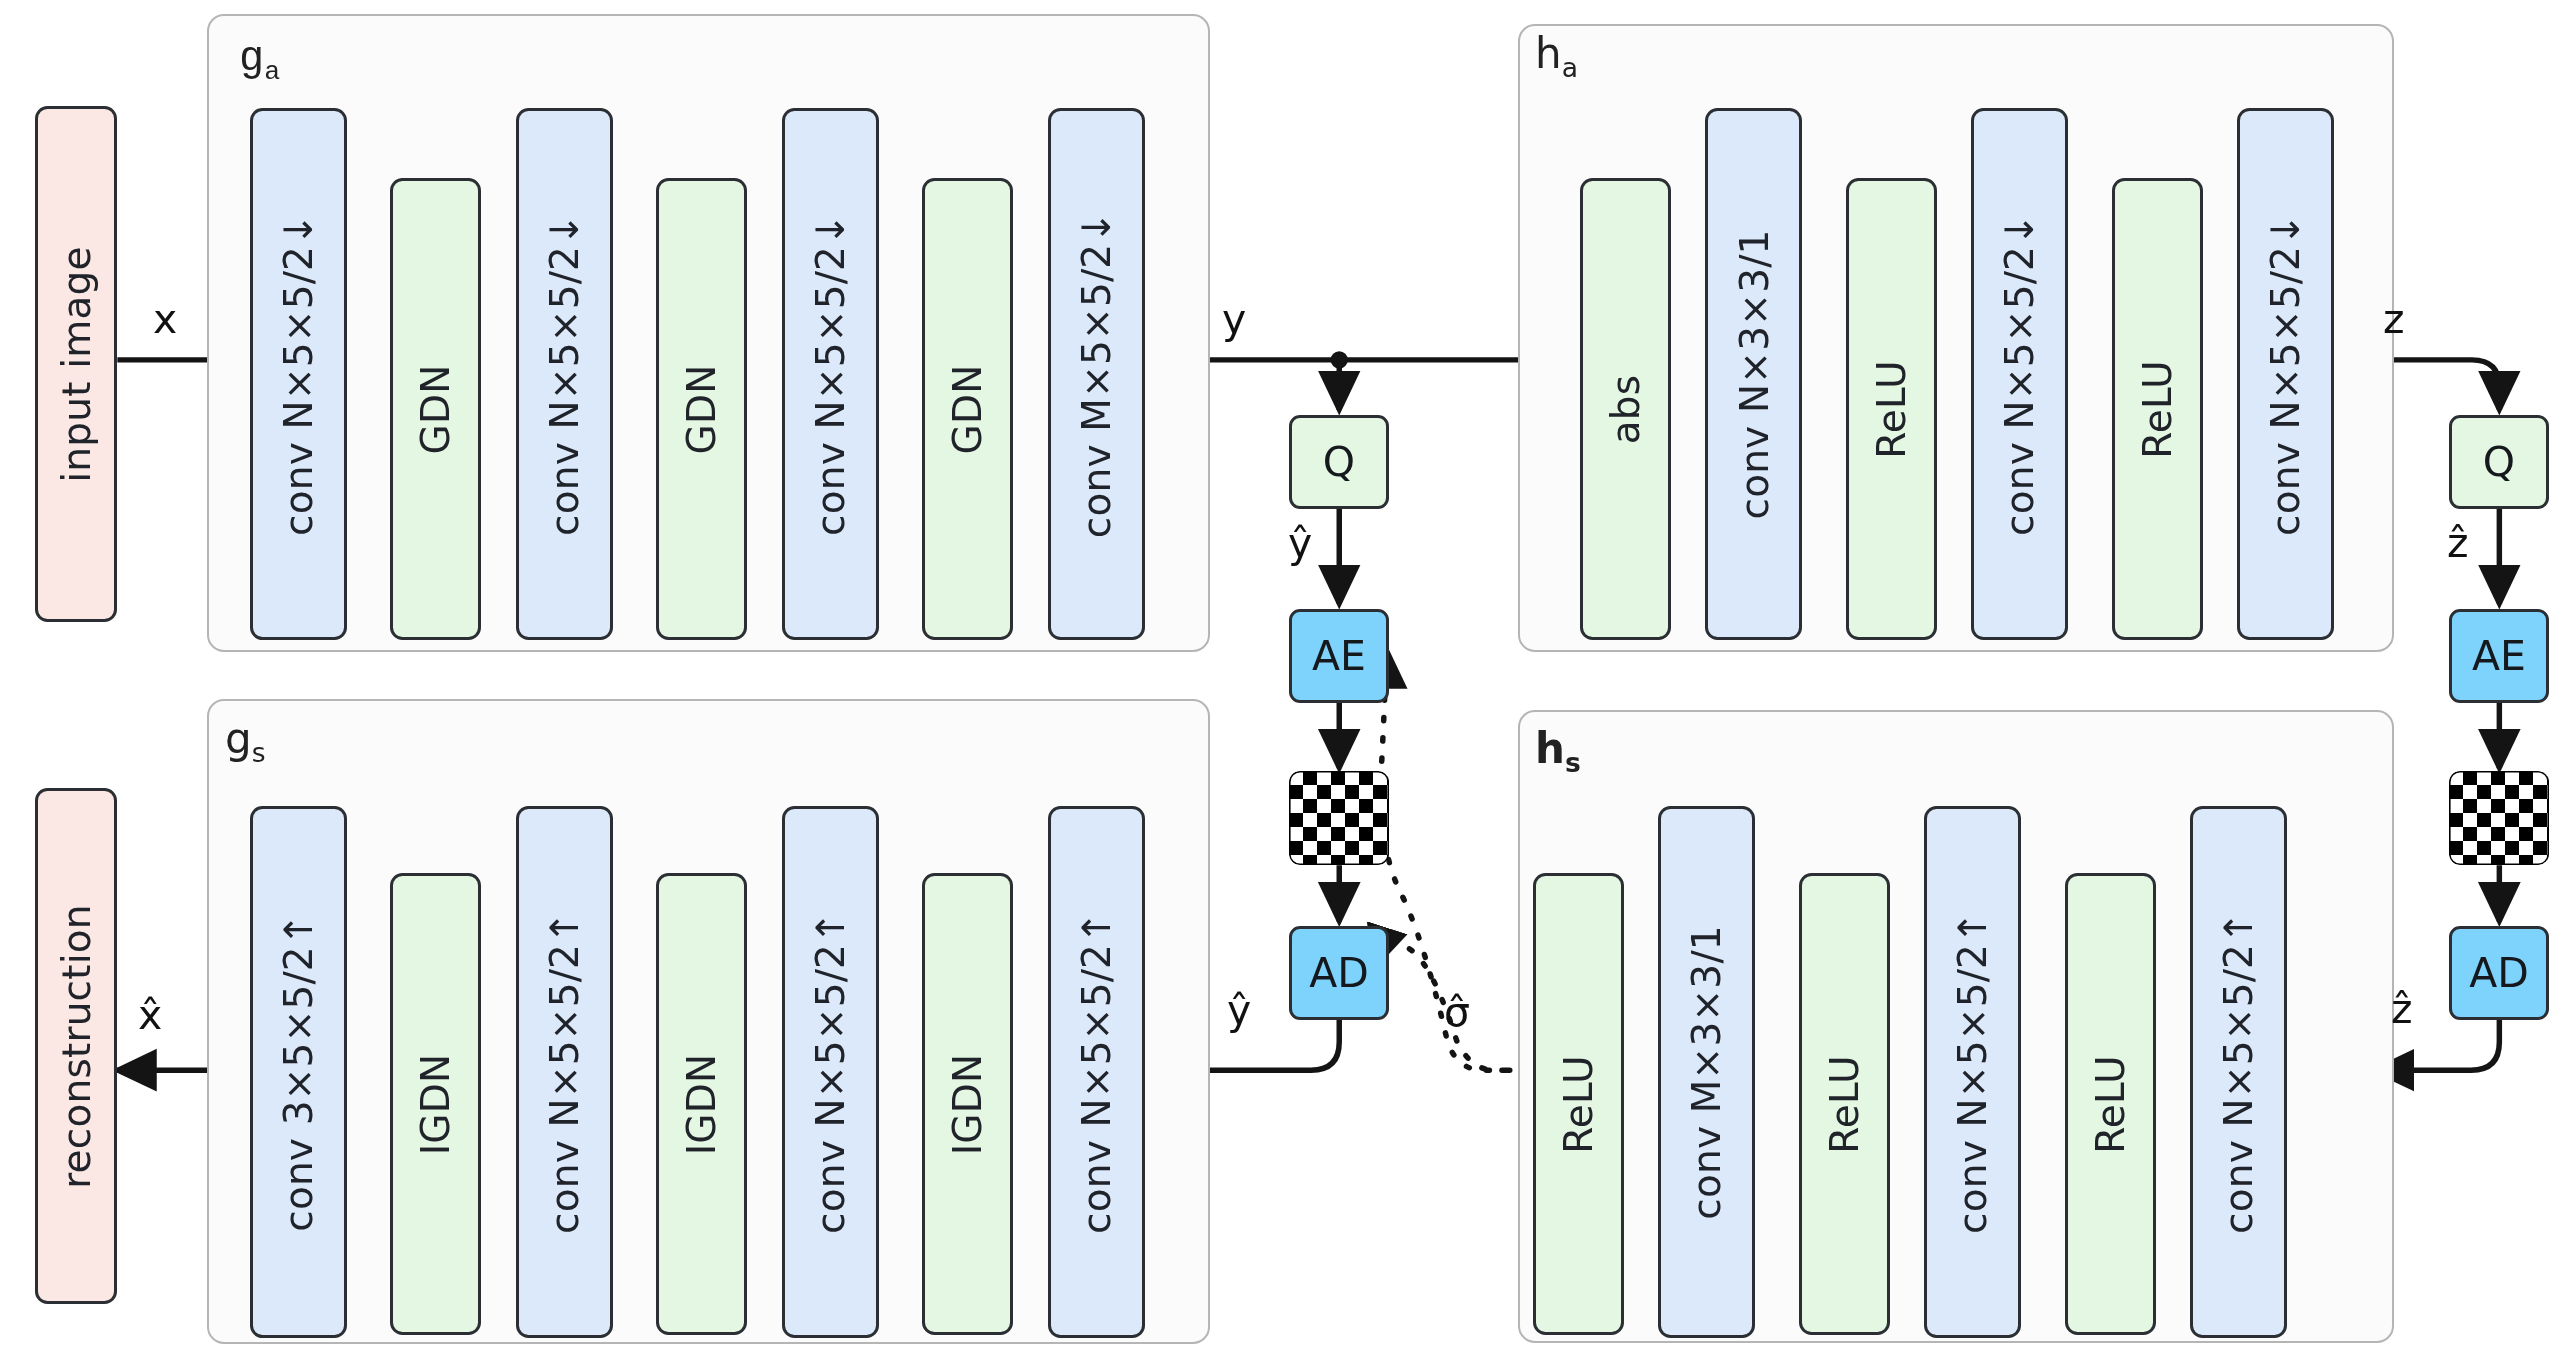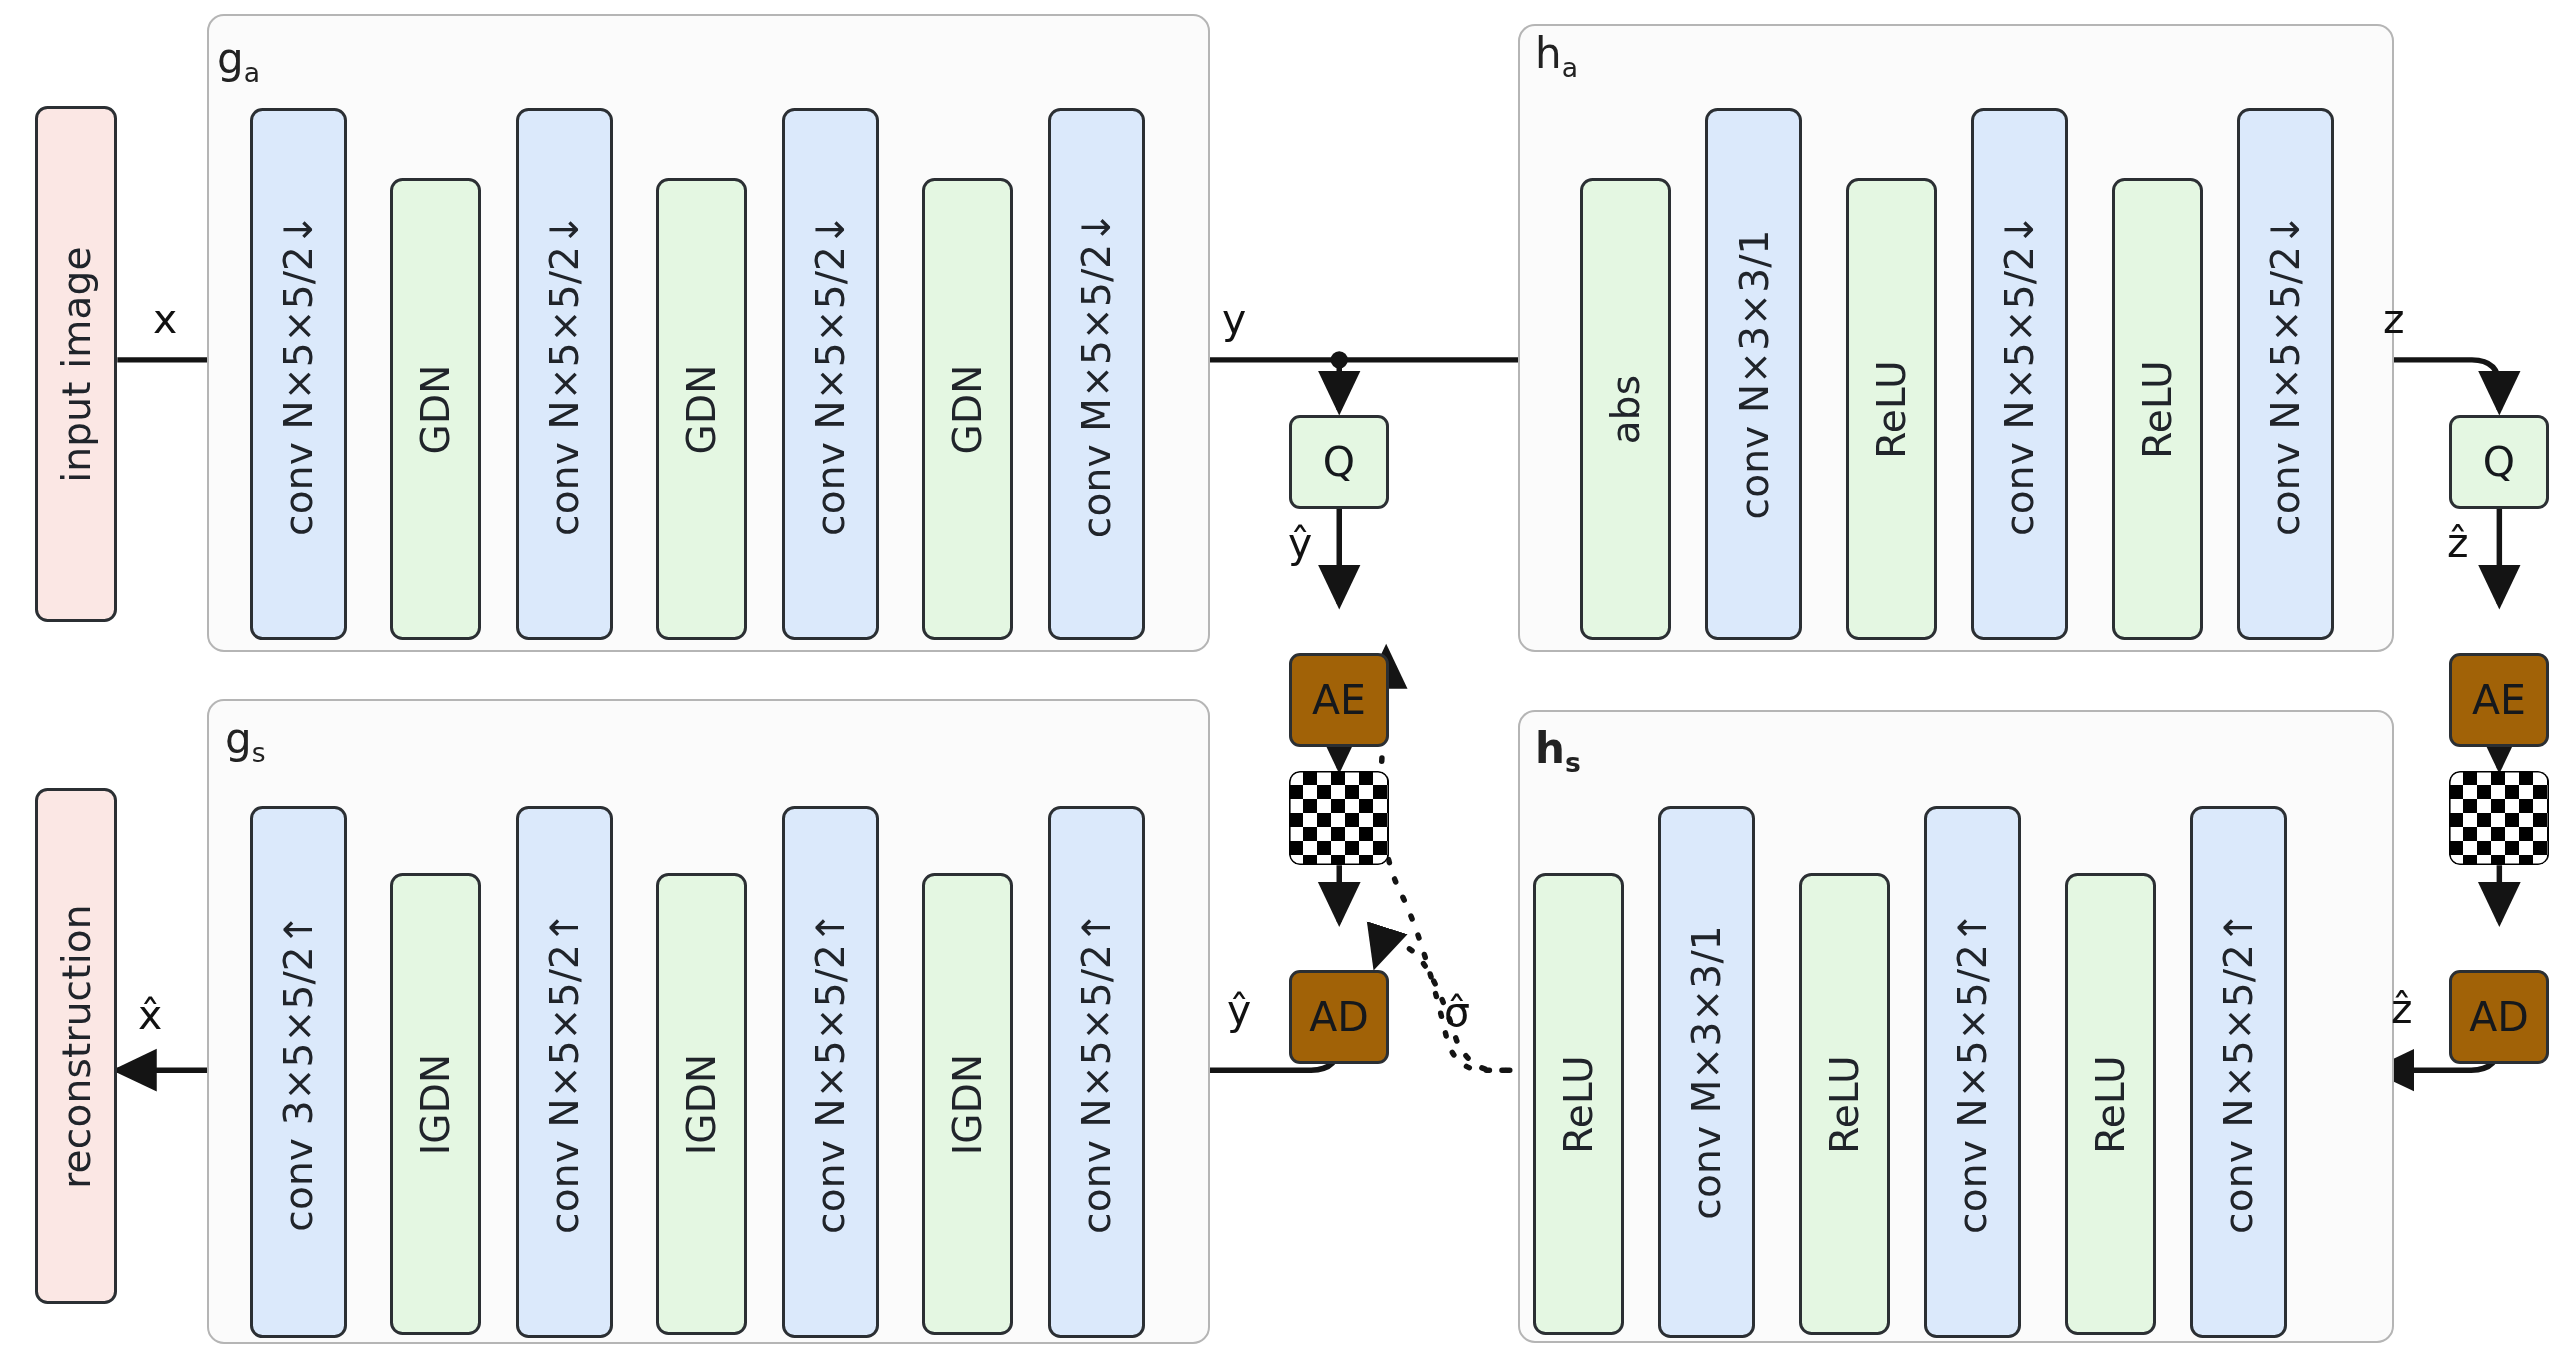--- a/index.html
+++ b/index.html
@@ -14,21 +14,21 @@
   .group-label{position:absolute;font-size:42px;color:#222;line-height:1;}
   .group-label .sub{font-size:26.6px;vertical-align:sub;}
 
   
   .blk{position:absolute;box-sizing:border-box;border:3.1px solid #2b2f33;
        border-radius:12.5px;display:flex;align-items:center;justify-content:center;}
   .blk .lbl{white-space:nowrap;font-size:39px;color:#20242a;letter-spacing:0.2px;}
   .vert .lbl{transform:rotate(-90deg);}
   .blue{background:#dbe9fb;}
   .green{background:#e4f7e2;}
-  .pink{background:#a16207;margin-top:44px;}
+  .pink{background:#7dd3fc;}
   .rose{background:#fbe7e4;}
 
   
   .sq{position:absolute;box-sizing:border-box;border:3.1px solid #2b2f33;
       border-radius:11px;display:flex;align-items:center;justify-content:center;}
   .sq .lbl{font-size:41px;color:#15181c;}
 
   
   .checker{position:absolute;border-radius:11px;overflow:hidden;
      background-color:#ffffff;
@@ -116,21 +116,21 @@
                Q1820,1200 1790,1140
                Q1762,1085 1766,980
                Q1772,860 1772,830" marker-end="url(#ahd)"></path>
       <path d="M1950,1368 L1910,1368 Q1880,1368 1862,1330
                Q1834,1240 1806,1216
                Q1772,1190 1758,1234" marker-end="url(#ahd)"></path>
     </g>
   </svg>
 
   <div class="group" style="left:207px;top:14px;width:1003px;height:638px;"></div>
-  <div class="group-label" style="left:217px;top:38px;">
+  <div class="group-label" style="left:239px;top:38px;font-family:Liberation Mono, monospace;">
     <span>g</span><span class="sub">a</span>
   </div>
 
   <div class="group" style="left:1518px;top:23.5px;width:876px;height:628px;"></div>
   <div class="group-label" style="left:1535px;top:33px;">
     <span>h</span><span class="sub">a</span>
   </div>
 
   <div class="group" style="left:207px;top:699px;width:1003px;height:645px;"></div>
   <div class="group-label" style="left:225px;top:718px;">

